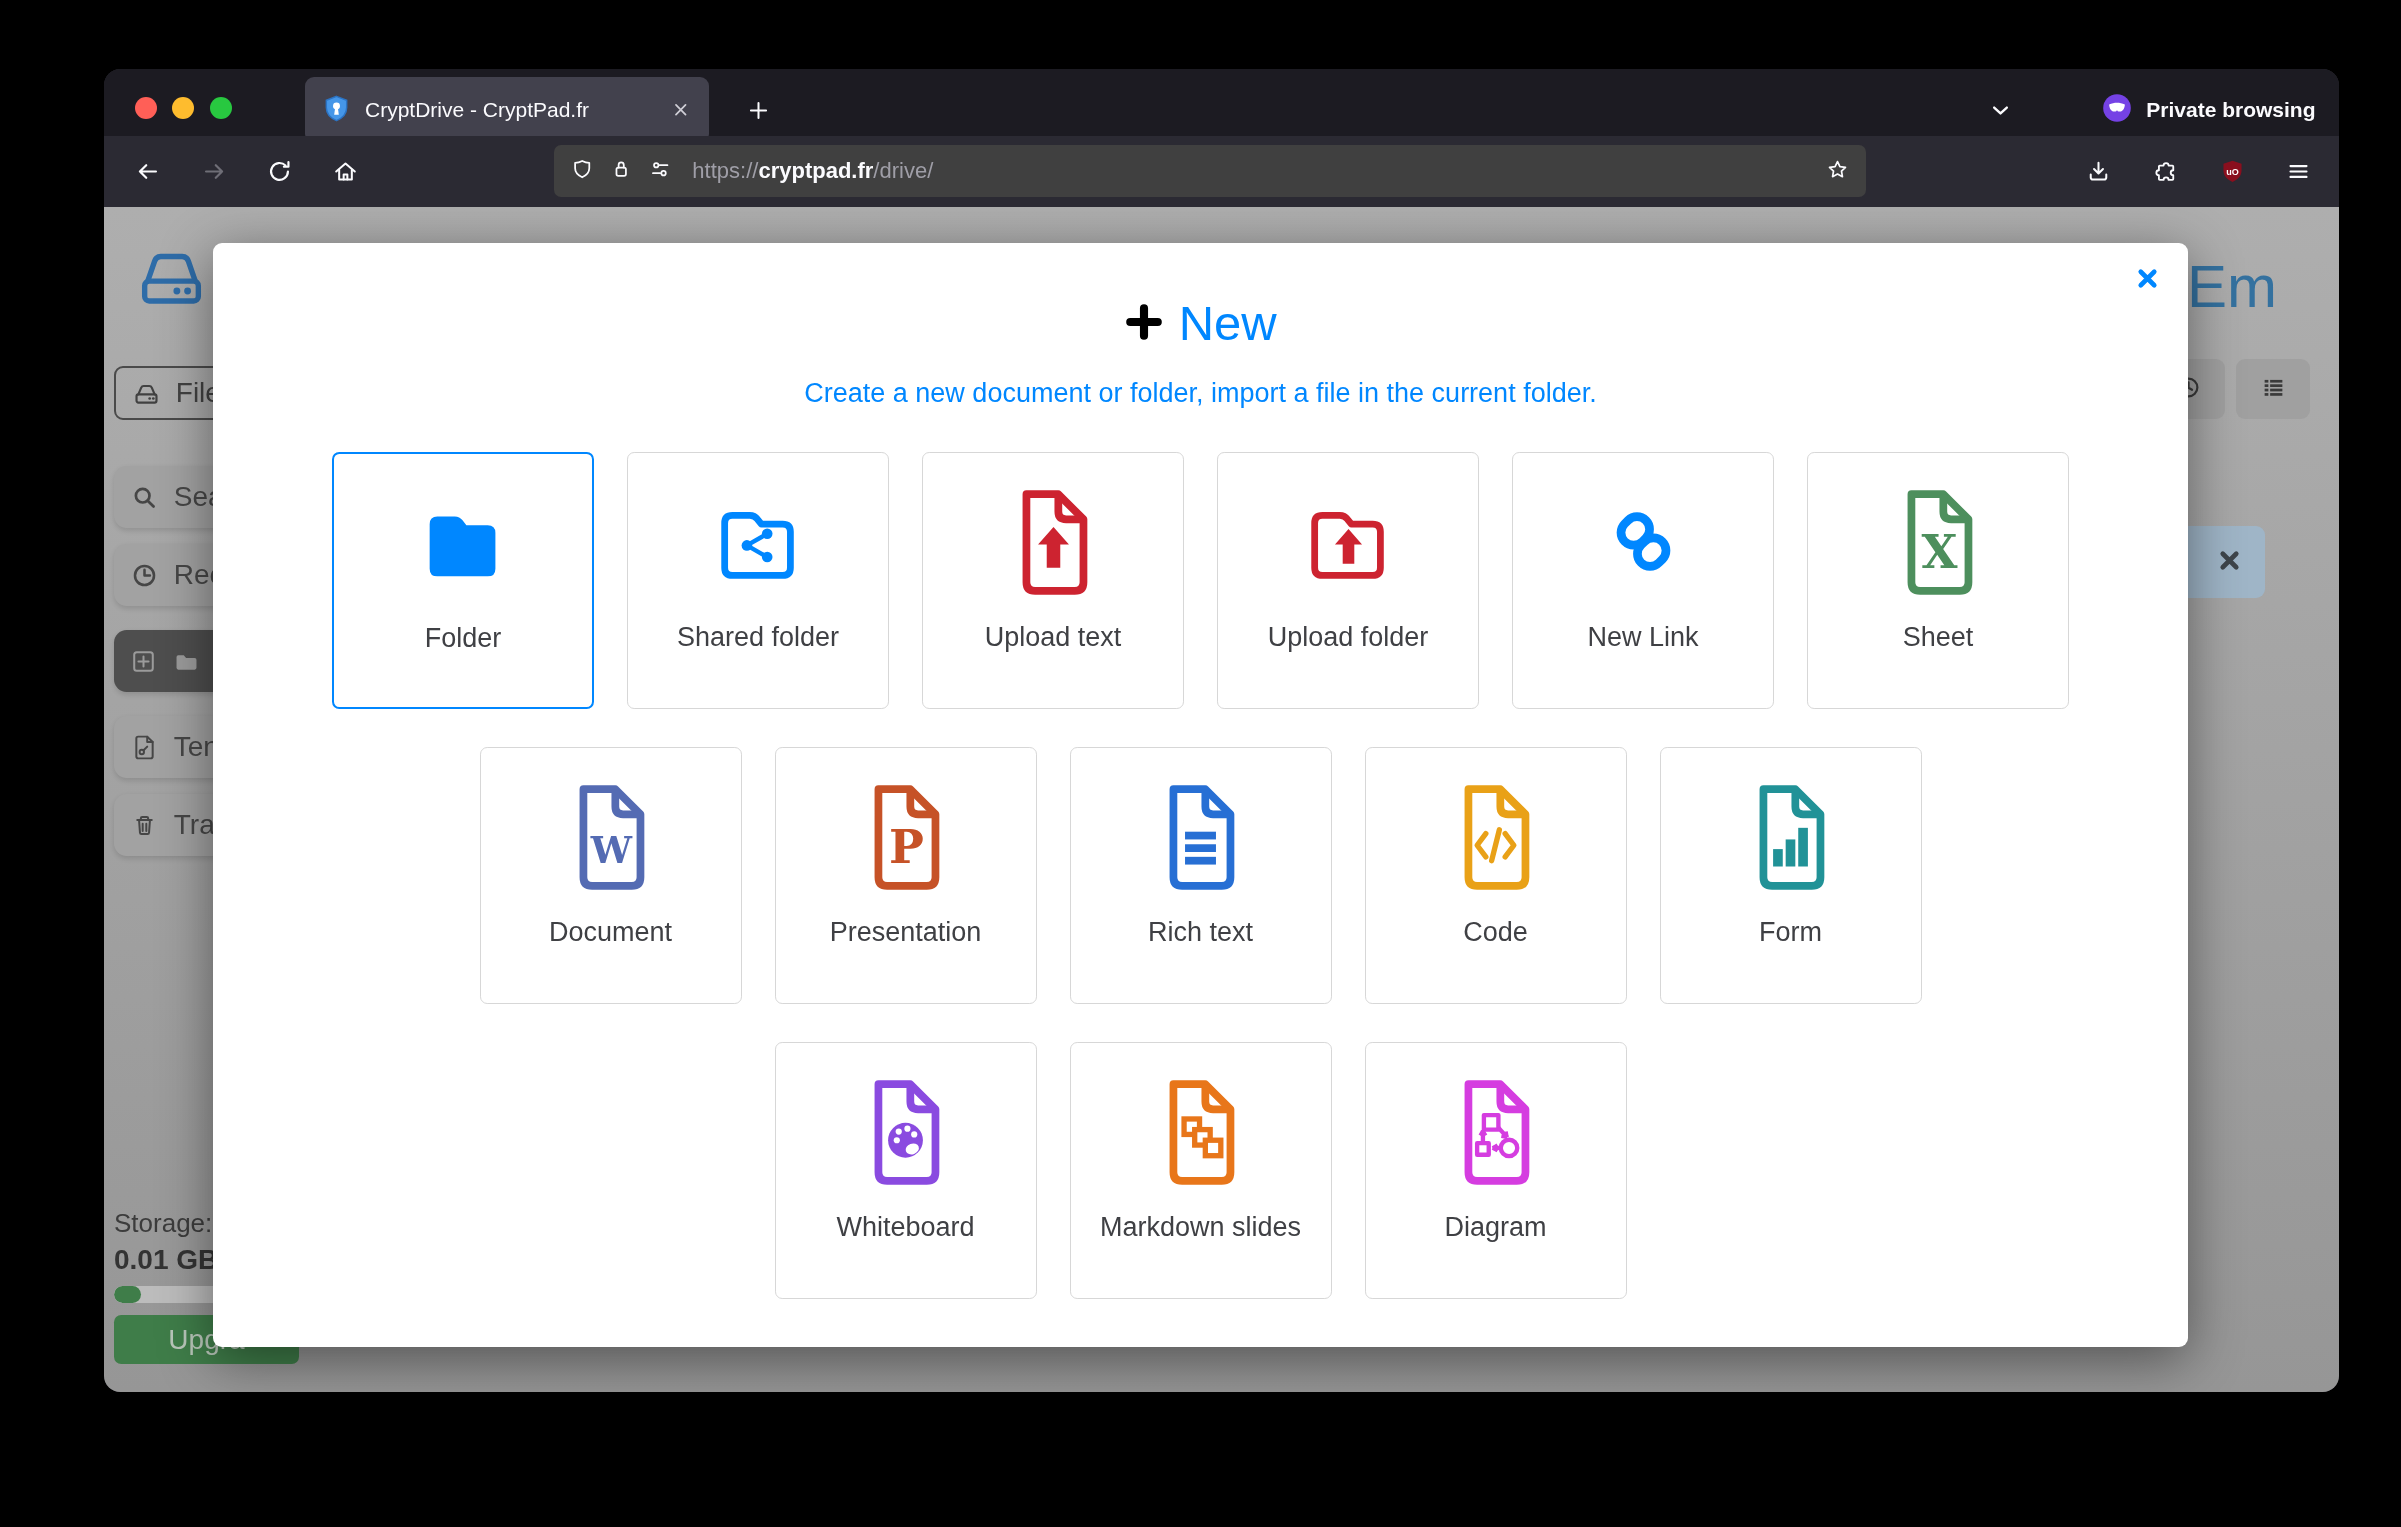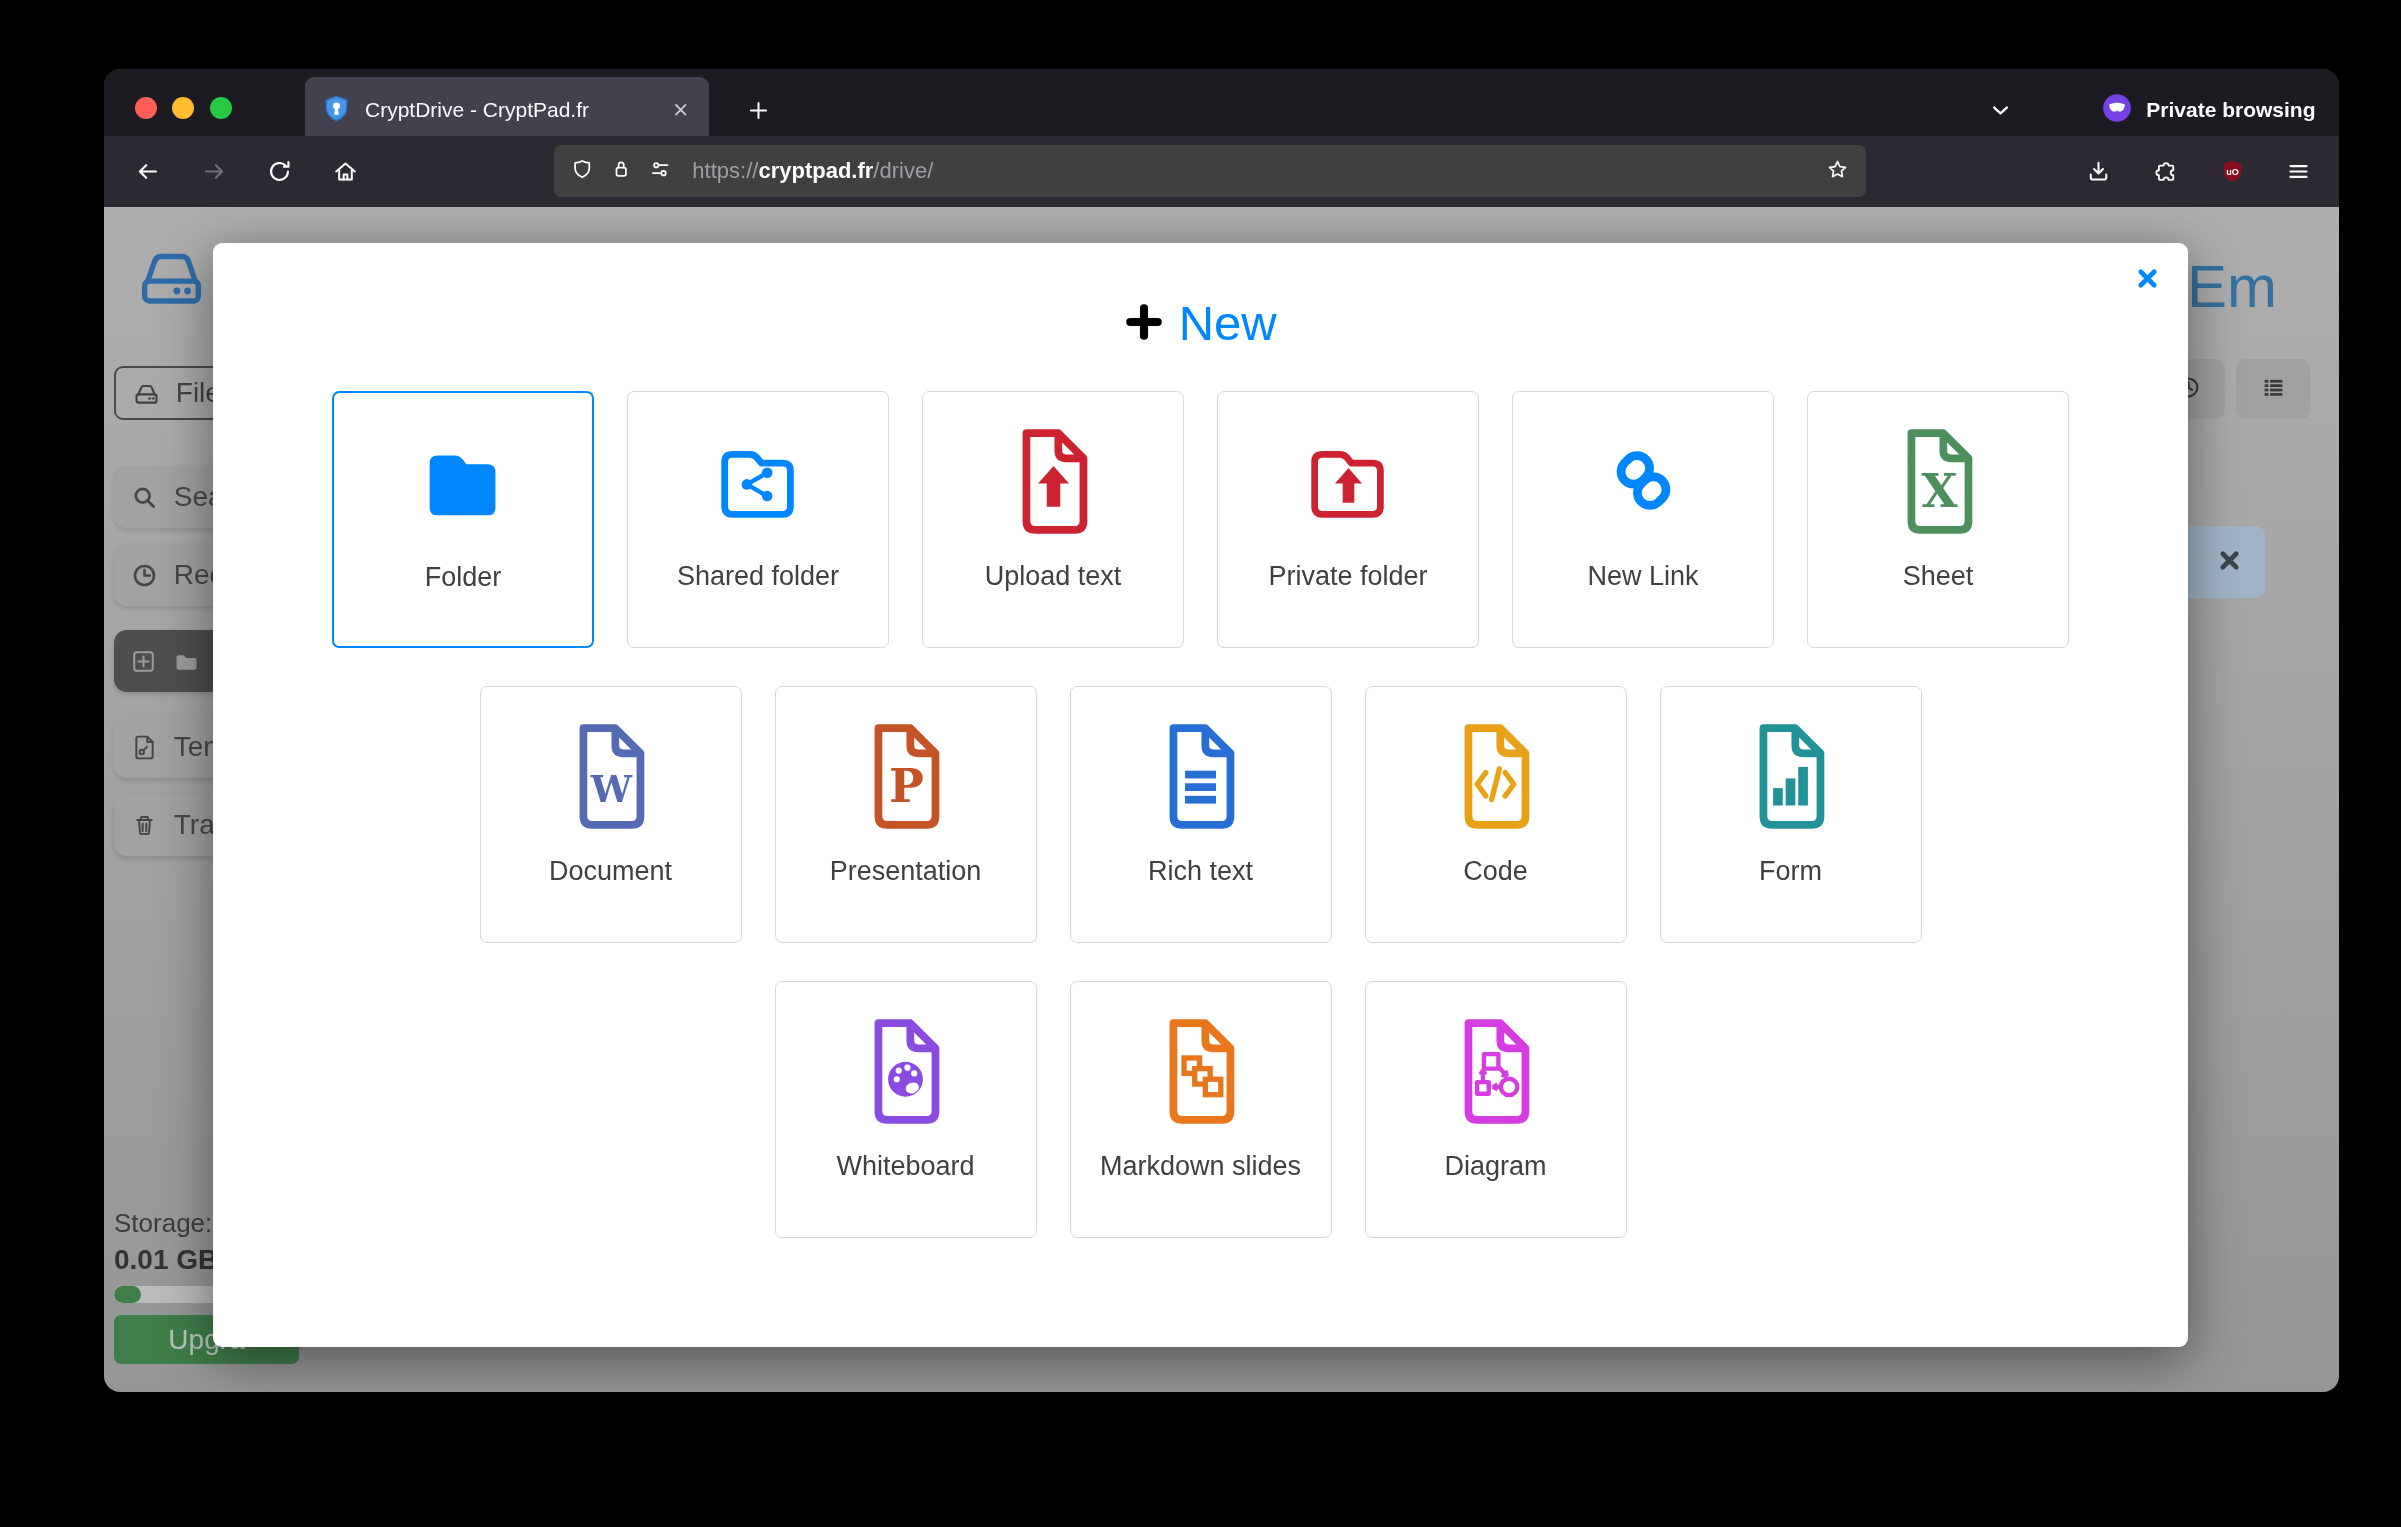--- a/index.html
+++ b/index.html
@@ -309,20 +309,21 @@
     <div class="modal">
       <span class="modal-close" id="modal-close-icon"><svg viewBox="0 0 32 32" width="27" height="27" fill="none" stroke="currentColor" stroke-width="5.5" stroke-linecap="round" stroke-linejoin="round">
             <path d="M8 8l16 16M24 8 8 24"></path>
           </svg></span>
       <div class="title-row">
         <span id="title-plus-icon"><svg viewBox="0 0 32 32" width="40" height="40" fill="none" stroke="currentColor" stroke-width="6.5" stroke-linecap="round" stroke-linejoin="round">
               <path d="M16 5v22M5 16h22"></path>
             </svg></span>
         <span class="title-text">New</span>
       </div>
+      <div class="subtitle">Create a new document or folder, import a file in the current folder.</div>
       <div class="grid" id="grid">
           <div class="tile-row">
             <div class="tile selected">
               <div class="tile-icon">
                 <svg viewBox="0 0 90 112" width="87" height="109" fill="none">
                   <path d="M10 36q0-8 8-8h18q5 0 8 4l4 5h22q8 0 8 8v37q0 8-8 8H18q-8 0-8-8Z" fill="#0087ff"></path>
                 </svg>
               </div>
               <div class="tile-label">Folder</div>
             </div>
@@ -348,21 +349,21 @@
               </div>
               <div class="tile-label">Upload text</div>
             </div>
             <div class="tile">
               <div class="tile-icon">
                 <svg viewBox="0 0 90 112" width="87" height="109" fill="none">
                   <path d="M10 36q0-8 8-8h18q5 0 8 4l4 5h22q8 0 8 8v37q0 8-8 8H18q-8 0-8-8Z" stroke="#cd2330" stroke-width="7" stroke-linejoin="round"></path>
                   <path d="M45 42 59 58H51V78H39V58H31Z" fill="#cd2330"></path>
                 </svg>
               </div>
-              <div class="tile-label">Private folder</div>
+              <div class="tile-label">Upload folder</div>
             </div>
             <div class="tile">
               <div class="tile-icon">
                 <svg viewBox="0 0 90 112" width="87" height="109" fill="none">
                   <g stroke="#0087ff" stroke-width="9" stroke-linejoin="round">
                     <rect x="21" y="31" width="31" height="26" rx="13" transform="rotate(-45 36.5 44)"></rect>
                     <rect x="38" y="53" width="31" height="26" rx="13" transform="rotate(-45 53.5 66)"></rect>
                   </g>
                 </svg>
               </div>

